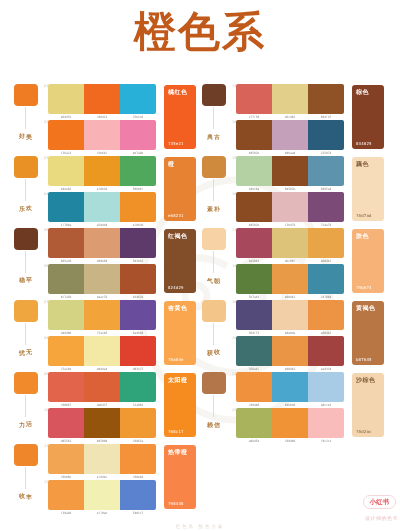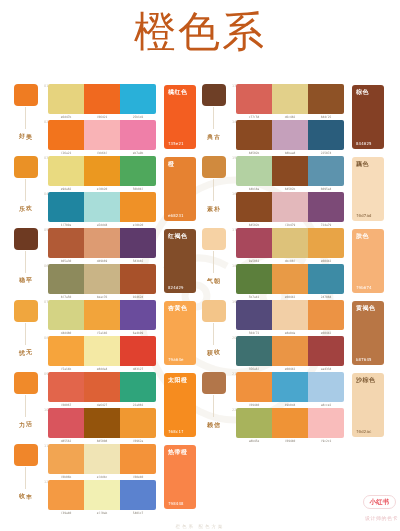--- a/index.html
+++ b/index.html
@@ -13,21 +13,21 @@
   
   .watermark{
     position:absolute;left:110px;top:150px;width:250px;height:330px;
     pointer-events:none;z-index:0;opacity:.5;
   }
   .watermark svg{width:100%;height:100%;}
   
   .title{
     position:absolute;top:9px;left:0;width:400px;
     text-align:center;z-index:3;
-    font-size:42px;line-height:46px;font-weight:normal;
+    font-size:42px;line-height:46px;font-weight:bold;
     color:#c1591a;letter-spacing:2px;
   }
   
   .sheet{position:absolute;left:0;top:84px;width:400px;height:447px;z-index:2;}
   
   .col{position:absolute;top:0;}
   .col-a{left:14px;}
   .col-b{left:202px;}
   .mood{
     position:absolute;left:0;top:0;width:28px;

